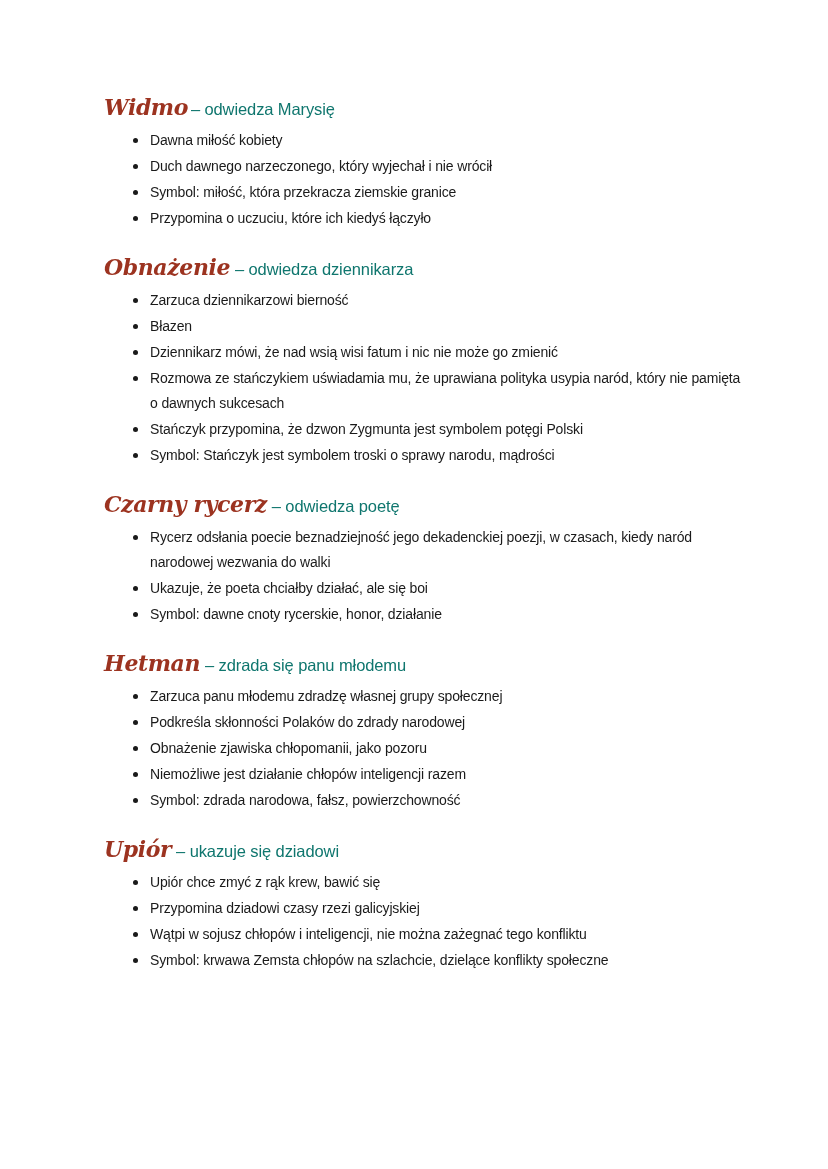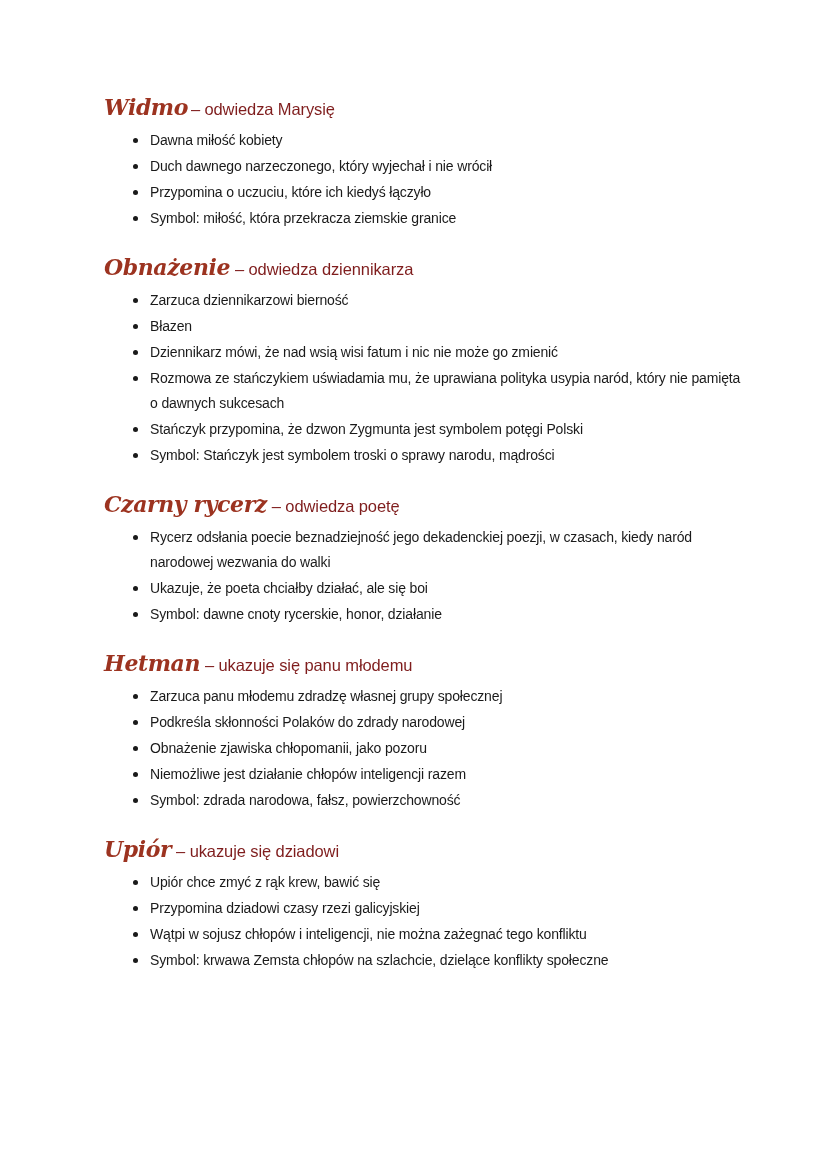--- a/index.html
+++ b/index.html
@@ -44,21 +44,21 @@
     font-style: italic;
     font-size: 22px;
     letter-spacing: -0.4px;
     color: #9c3320;
   }
 
   .heading-rest {
     font-family: "Liberation Sans", sans-serif;
     font-size: 16.5px;
     font-weight: 400;
-    color: #7f1d1d;
+    color: #0f766e;
     letter-spacing: -0.1px;
     text-align: right;
   }
 
   ul.bullets {
     list-style: none;
     margin: 0;
     padding: 0;
   }
 
@@ -90,22 +90,22 @@
 </head>
 <body>
 
 <div class="page">
   <div id="sections-root">
       <div class="section" data-tight="true">
         <div class="section-heading"><span class="heading-name">Widmo</span> <span class="heading-rest">– odwiedza Marysię</span></div>
         <ul class="bullets">
           <li>Dawna miłość kobiety</li>
           <li>Duch dawnego narzeczonego, który wyjechał i nie wrócił</li>
+          <li>Symbol: miłość, która przekracza ziemskie granice</li>
           <li>Przypomina o uczuciu, które ich kiedyś łączyło</li>
-          <li>Symbol: miłość, która przekracza ziemskie granice</li>
         </ul>
       </div>
       <div class="section">
         <div class="section-heading"><span class="heading-name">Obnażenie</span> <span class="heading-rest">– odwiedza dziennikarza</span></div>
         <ul class="bullets">
           <li>Zarzuca dziennikarzowi bierność</li>
           <li>Błazen</li>
           <li>Dziennikarz mówi, że nad wsią wisi fatum i nic nie może go zmienić</li>
           <li>Rozmowa ze stańczykiem uświadamia mu, że uprawiana polityka usypia naród, który nie pamięta o dawnych sukcesach</li>
           <li>Stańczyk przypomina, że dzwon Zygmunta jest symbolem potęgi Polski</li>
@@ -114,21 +114,21 @@
       </div>
       <div class="section">
         <div class="section-heading"><span class="heading-name">Czarny rycerz</span> <span class="heading-rest">– odwiedza poetę</span></div>
         <ul class="bullets">
           <li>Rycerz odsłania poecie beznadziejność jego dekadenckiej poezji, w czasach, kiedy naród narodowej wezwania do walki</li>
           <li>Ukazuje, że poeta chciałby działać, ale się boi</li>
           <li>Symbol: dawne cnoty rycerskie, honor, działanie</li>
         </ul>
       </div>
       <div class="section">
-        <div class="section-heading"><span class="heading-name">Hetman</span> <span class="heading-rest">– ukazuje się panu młodemu</span></div>
+        <div class="section-heading"><span class="heading-name">Hetman</span> <span class="heading-rest">– zdrada się panu młodemu</span></div>
         <ul class="bullets">
           <li>Zarzuca panu młodemu zdradzę własnej grupy społecznej</li>
           <li>Podkreśla skłonności Polaków do zdrady narodowej</li>
           <li>Obnażenie zjawiska chłopomanii, jako pozoru</li>
           <li>Niemożliwe jest działanie chłopów inteligencji razem</li>
           <li>Symbol: zdrada narodowa, fałsz, powierzchowność</li>
         </ul>
       </div>
       <div class="section">
         <div class="section-heading"><span class="heading-name">Upiór</span> <span class="heading-rest">– ukazuje się dziadowi</span></div>

